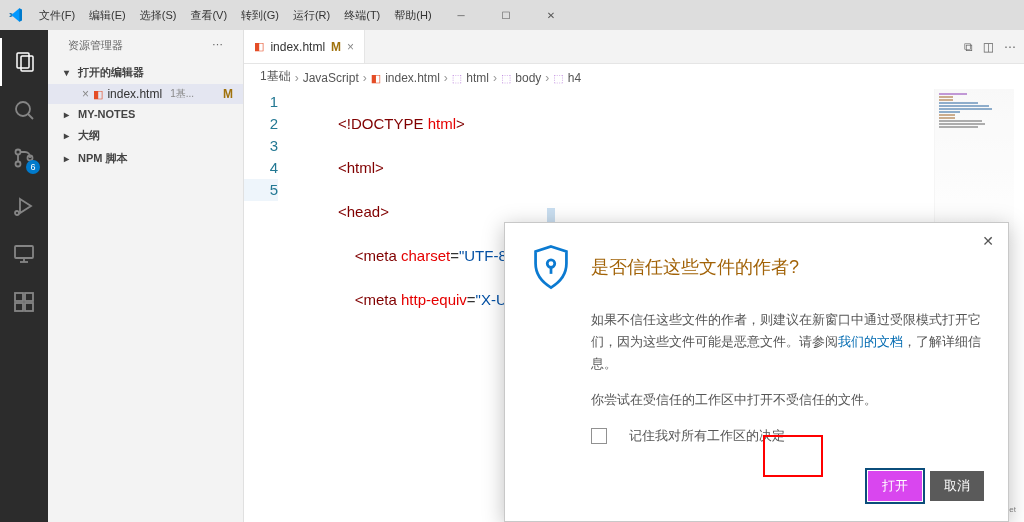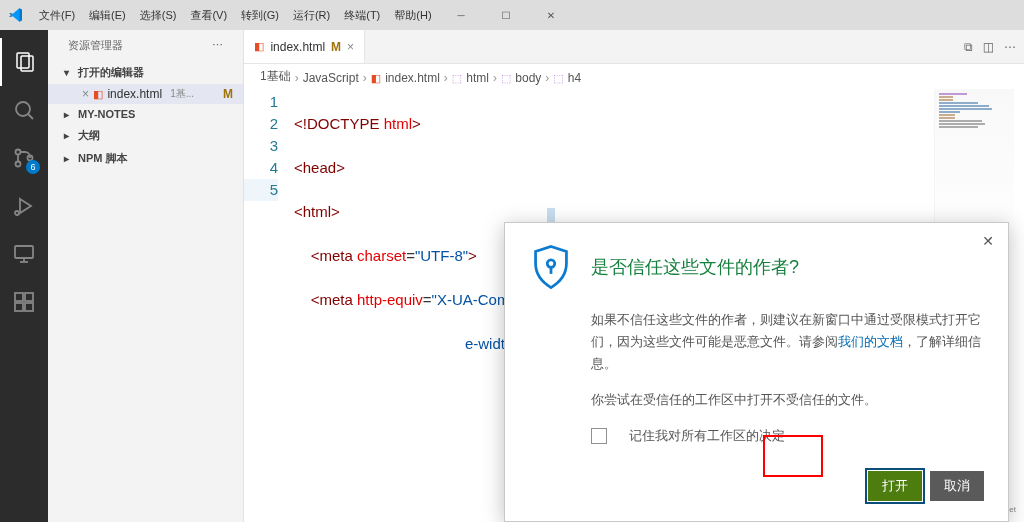--- a/index.html
+++ b/index.html
@@ -31,43 +31,43 @@
 .tab { display: flex; align-items: center; padding: 0 10px; background: #fff; gap: 6px; font-size: 12px; border-right: 1px solid #e5e5e5; }
 .tab .close { color: #888; cursor: pointer; }
 .tab-actions { margin-left: auto; display: flex; align-items: center; padding-right: 8px; gap: 10px; color: #666; }
 .breadcrumbs { display: flex; align-items: flex-end; padding: 4px 16px; font-size: 12px; color: #555; gap: 4px; }
 .breadcrumbs .sep { color: #999; }
 .bc-icon { font-size: 11px; }
 .code-area { display: flex; flex: 1; font-family: Consolas, "Courier New", monospace; font-size: 15px; line-height: 22px; padding-top: 2px; overflow: hidden; position: relative; }
 .gutter { width: 50px; text-align: right; padding-right: 16px; color: #237893; user-select: none; }
 .gutter .ln { height: 22px; }
 .gutter .ln.current { background: #eef5fb; }
-.code { flex: 1; white-space: pre; color: #333; }
+.code { flex: 1; white-space: pre; color: #333; margin-left: 44px; }
 .code .line { height: 22px; }
 .tag { color: #800000; }
 .attr { color: #e50000; }
 .str { color: #0451a5; }
 .punct { color: #800000; }
 .doctype { color: #800000; }
 .minimap { position: absolute; right: 10px; top: 0; width: 80px; height: 160px; background: linear-gradient(#f5f5f5, #fff); opacity: 0.6; border-left: 1px solid #f0f0f0; }
 .minimap-content { padding: 4px; font-size: 2px; line-height: 2px; letter-spacing: -0.5px; }
 .minimap-content .mb { height: 2px; margin-bottom: 1px; }
 .dialog-overlay { position: absolute; left: 260px; top: 192px; width: 505px; background: #fff; border: 1px solid #c8c8c8; box-shadow: 0 4px 20px rgba(0,0,0,0.25); padding: 20px 24px 20px 24px; z-index: 10; }
 .dialog-close { position: absolute; top: 10px; right: 14px; color: #555; cursor: pointer; font-size: 14px; }
 .dialog-header { display: flex; align-items: center; gap: 18px; }
 .shield { width: 44px; height: 48px; }
-.dialog-title { font-size: 18px; color: #15803d; }
+.dialog-title { font-size: 18px; color: #a16207; }
 .dialog-body { margin-left: 62px; margin-top: 18px; font-size: 13px; color: #555; line-height: 1.7; }
 .dialog-body p { margin-bottom: 14px; }
 .dialog-body a { color: #006ab1; text-decoration: none; }
 .checkbox-row { display: flex; align-items: center; gap: 22px; margin-top: 8px; }
 .checkbox-row .chk { width: 16px; height: 16px; border: 1px solid #919191; }
 .dialog-buttons { display: flex; justify-content: flex-end; gap: 8px; margin-top: 24px; }
 .btn { padding: 6px 14px; font-size: 13px; cursor: pointer; border: none; }
-.btn-primary { background: #4d7c0f; color: #fff; outline: 2px solid #0b4d7b; outline-offset: 1px; }
+.btn-primary { background: #d946ef; color: #fff; outline: 2px solid #0b4d7b; outline-offset: 1px; }
 .btn-secondary { background: #5a5a5a; color: #fff; }
 .highlight-box { position: absolute; border: 2px solid #ff0000; pointer-events: none; }
 .hb1 { left: 763px; top: 435px; width: 60px; height: 42px; z-index: 20; }
 .watermark { position: absolute; right: 8px; bottom: 8px; display: flex; align-items: center; gap: 4px; font-size: 13px; color: #1a6fb5; font-weight: 700; z-index: 5; }
 .watermark-icon { width: 22px; height: 22px; border-radius: 50%; background: radial-gradient(#5ab0ff, #1a6fb5); display:inline-block; }
 .watermark .sub { font-size: 8px; color: #888; display:block; font-weight:400; }
 .five-indicator { position: absolute; left: 303px; top: 178px; width: 8px; height: 18px; background: #c9def0; z-index: 1; }
 </style>
 </head>
 <body>
@@ -206,22 +206,22 @@
     <div class="code-area">
       <div class="gutter">
         <div class="ln">1</div>
           <div class="ln">2</div>
           <div class="ln">3</div>
           <div class="ln">4</div>
           <div class="ln current">5</div>
       </div>
       <div class="code">
 <div class="line"><span class="punct">&lt;!</span><span class="doctype">DOCTYPE</span> <span class="attr">html</span><span class="punct">&gt;</span></div>
+<div class="line"><span class="punct">&lt;</span><span class="tag">html</span><span class="punct">&gt;</span></div>
 <div class="line"><span class="punct">&lt;</span><span class="tag">head</span><span class="punct">&gt;</span></div>
-<div class="line"><span class="punct">&lt;</span><span class="tag">html</span><span class="punct">&gt;</span></div>
 <div class="line">    <span class="punct">&lt;</span><span class="tag">meta</span> <span class="attr">charset</span>=<span class="str">"UTF-8"</span><span class="punct">&gt;</span></div>
 <div class="line">    <span class="punct">&lt;</span><span class="tag">meta</span> <span class="attr">http-equiv</span>=<span class="str">"X-UA-Compatible"</span> <span class="attr">content</span>=<span class="str">"IE=edge"</span><span class="punct">&gt;</span></div>
 <div class="line">                                         <span class="str">e-width, initial-s</span></div>
       </div>
       <div class="minimap">
         <div class="minimap-content">
           <div class="mb" style="background:#95b;width:40%"></div>
           <div class="mb" style="background:#a74;width:20%"></div>
           <div class="mb" style="background:#a74;width:20%"></div>
           <div class="mb" style="background:#47a;width:55%"></div>

